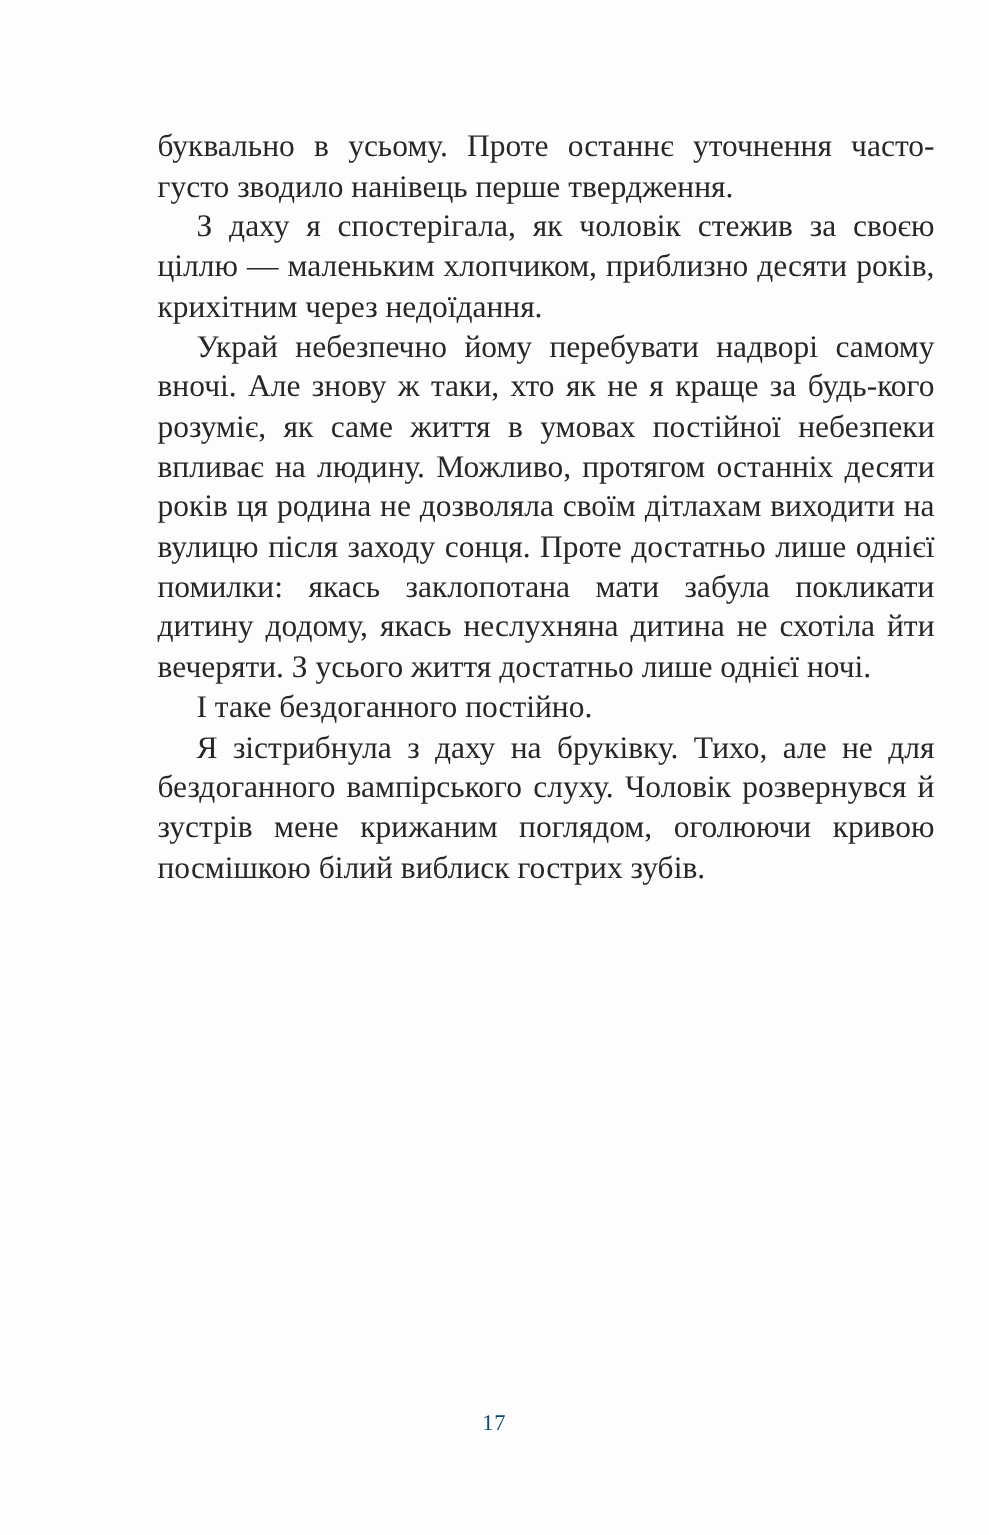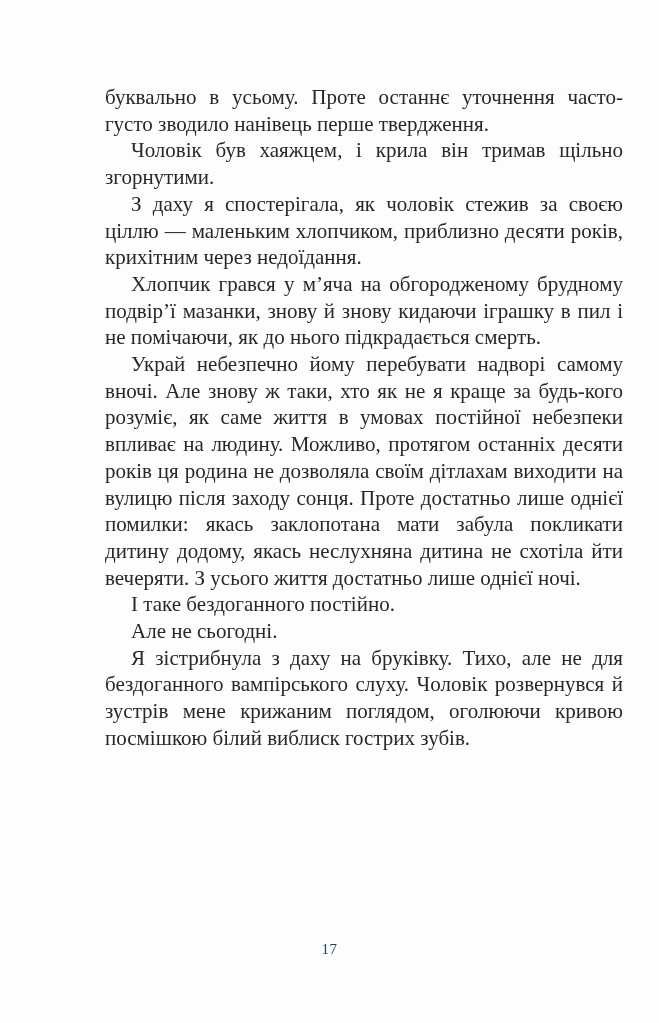--- a/index.html
+++ b/index.html
@@ -51,22 +51,19 @@
       letter-spacing: 0.5px;
       color: #0c4a6e;
     }
   </style>
 </head>
 <body>
 
 <div class="book-page">
   <div class="text-block">
     <p class="no-indent">буквально в усьому. Проте останнє уточнення часто-густо зводило нанівець перше твердження.</p>
-    <p>Чоловік був хаяжцем, і крила він тримав щільно згорнутими.</p>
     <p>З даху я спостерігала, як чоловік стежив за своєю ціллю — маленьким хлопчиком, приблизно десяти років, крихітним через недоїдання.</p>
-    <p>Хлопчик грався у м’яча на обгородженому брудному подвір’ї мазанки, знову й знову кидаючи іграшку в пил і не помічаючи, як до нього підкрадається смерть.</p>
     <p>Украй небезпечно йому перебувати надворі самому вночі. Але знову ж таки, хто як не я краще за будь-кого розуміє, як саме життя в умовах постійної небезпеки впливає на людину. Можливо, протягом останніх десяти років ця родина не дозволяла своїм дітлахам виходити на вулицю після заходу сонця. Проте достатньо лише однієї помилки: якась заклопотана мати забула покликати дитину додому, якась неслухняна дитина не схотіла йти вечеряти. З усього життя достатньо лише однієї ночі.</p>
     <p>І таке бездоганного постійно.</p>
-    <p>Але не сьогодні.</p>
     <p>Я зістрибнула з даху на бруківку. Тихо, але не для бездоганного вампірського слуху. Чоловік розвернувся й зустрів мене крижаним поглядом, оголюючи кривою посмішкою білий виблиск гострих зубів.</p>
   </div>
   <div class="folio">17</div>
 </div>
 
 </body></html>

